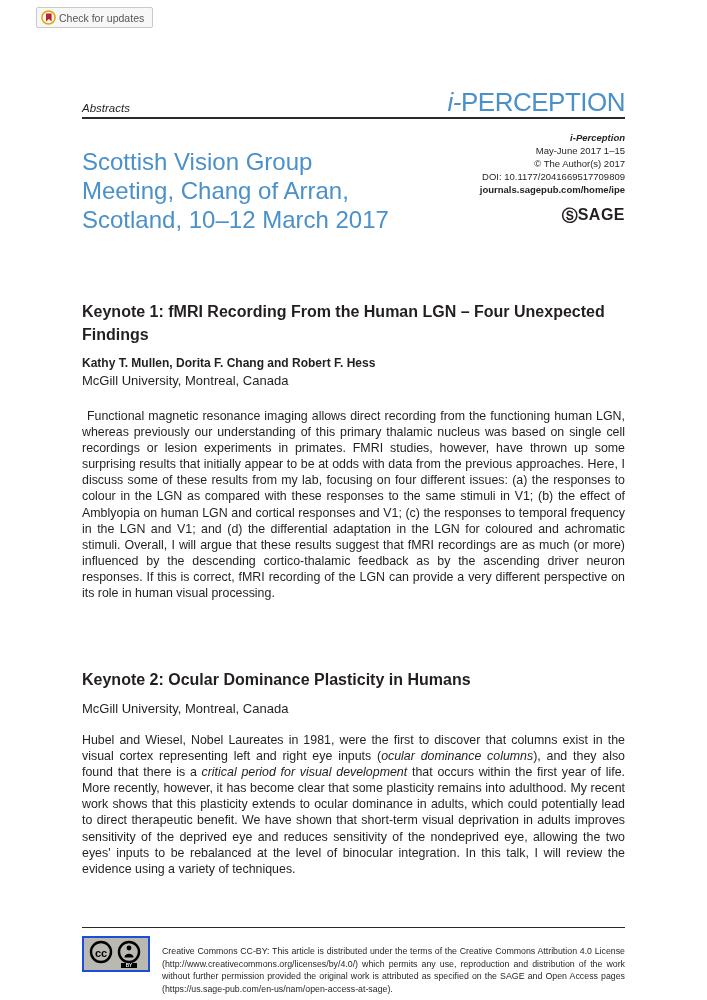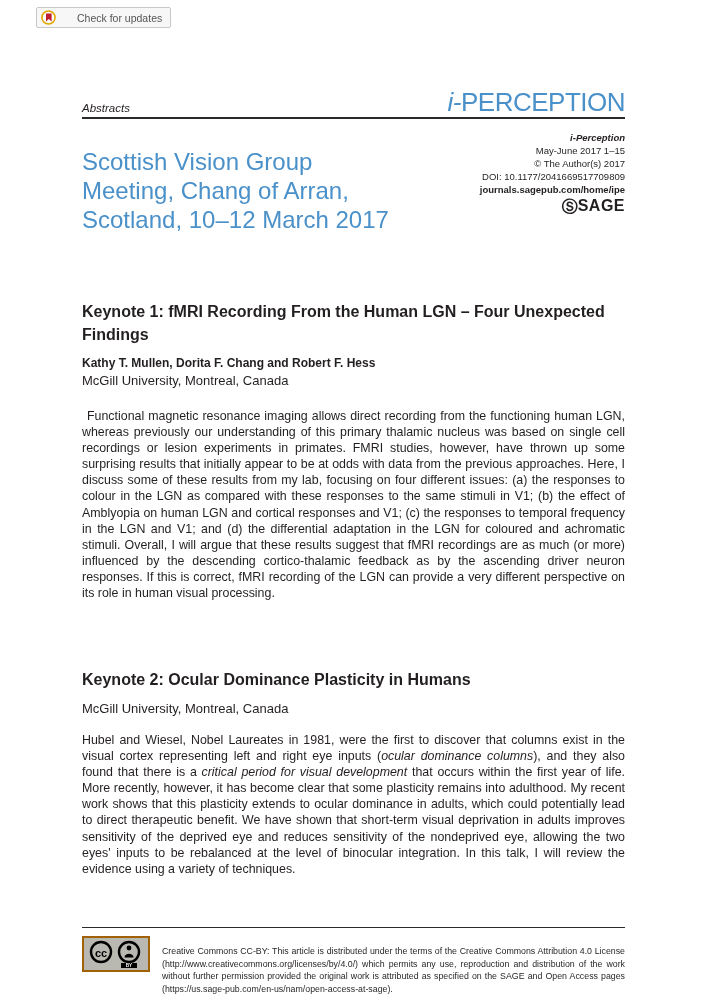--- a/index.html
+++ b/index.html
@@ -8,21 +8,21 @@
     width:707px;height:1000px;
     background:#ffffff;
     font-family:"Liberation Sans", sans-serif;
     color:#231f20;
     overflow:hidden;
     margin:0 auto;
   }
   
   .crossmark{
     position:absolute;top:7px;left:36px;
-    display:flex;align-items:center;gap:21px;
+    display:flex;align-items:center;gap:3px;
     border:1px solid #c9c9c9;background:#f7f7f7;
     padding:2px 8px 2px 4px;border-radius:2px;cursor:pointer;
   }
   .crossmark-label{font-size:10.5px;color:#555;}
   
   .header-row{
     position:absolute;top:88px;left:82px;right:82px;height:28px;
   }
   .section-label{
     position:absolute;left:0;bottom:2px;
@@ -43,21 +43,21 @@
     position:absolute;top:131px;left:82px;width:380px;
     font-size:24px;font-weight:normal;line-height:29px;color:#4a90c9;
   }
   
   .meta-block{
     position:absolute;top:131px;right:82px;width:220px;
     text-align:right;font-size:9.5px;line-height:13px;color:#231f20;
   }
   .meta-journal{font-weight:bold;font-style:italic;}
   .meta-link{color:#231f20;text-decoration:none;font-weight:bold;}
-  .sage-logo{margin-top:3px;white-space:nowrap;}
+  .sage-logo{margin-top:12px;white-space:nowrap;}
   .sage-mark{font-size:16px;font-weight:bold;vertical-align:-1px;}
   .sage-text{font-size:16px;font-weight:bold;letter-spacing:0.5px;}
   
   .abstract-section{position:absolute;left:82px;width:543px;}
   .sec-keynote1{top:300px;}
   .sec-keynote2{top:668px;}
   .keynote-title{
     font-size:16px;font-weight:bold;line-height:23px;margin:0 0 9px 0;color:#231f20;
   }
   .authors{font-size:12px;font-weight:bold;line-height:17px;margin:0;}
@@ -72,21 +72,21 @@
   .footer-rule{
     position:absolute;top:927px;left:82px;right:82px;height:0;
     border-top:1.5px solid #2a2a2a;
   }
   .footer{
     position:absolute;top:936px;left:82px;right:82px;
     display:flex;gap:12px;align-items:flex-start;
   }
   .cc-badge{
     flex:0 0 auto;width:68px;height:36px;
-    background:#b9b9b1;border:2px solid #a16207;
+    background:#b9b9b1;border:2px solid #1d4ed8;
     display:flex;align-items:center;justify-content:space-around;
     box-sizing:border-box;
   }
   .license-text{
     flex:1;font-size:8.8px;line-height:12.8px;text-align:justify;color:#231f20;
   }
 </style>
 </head>
 <body>
 

